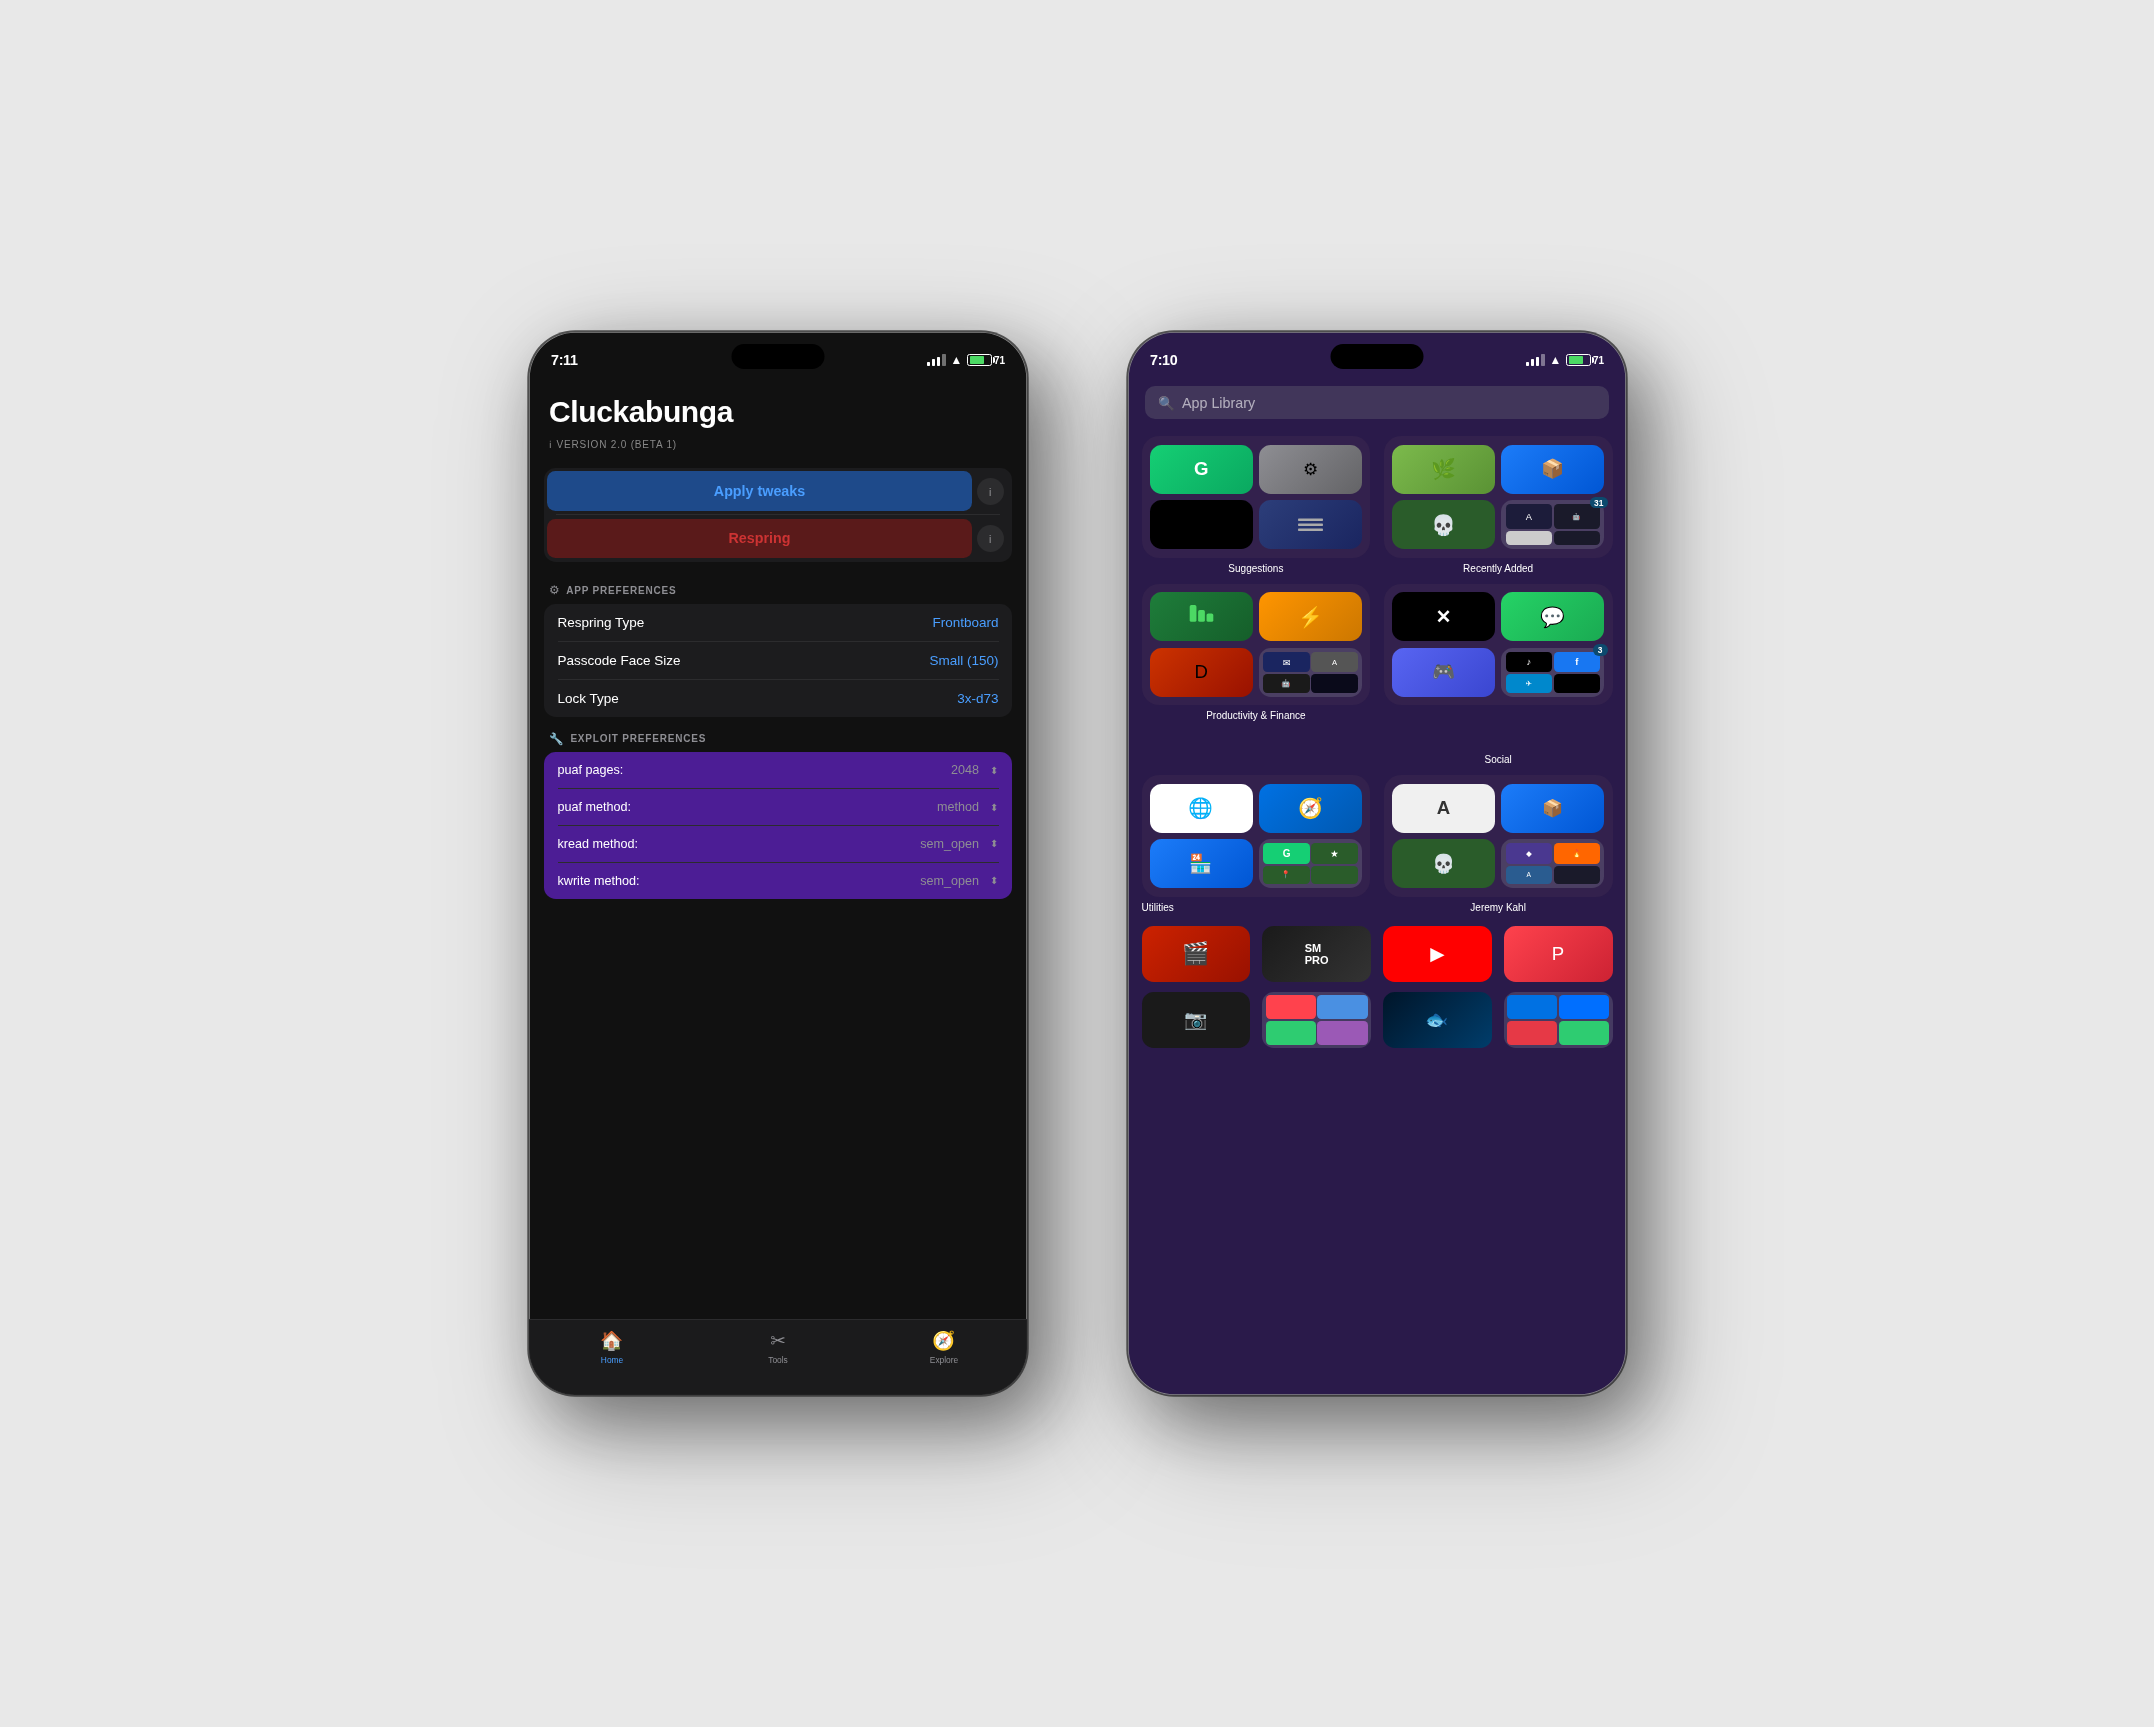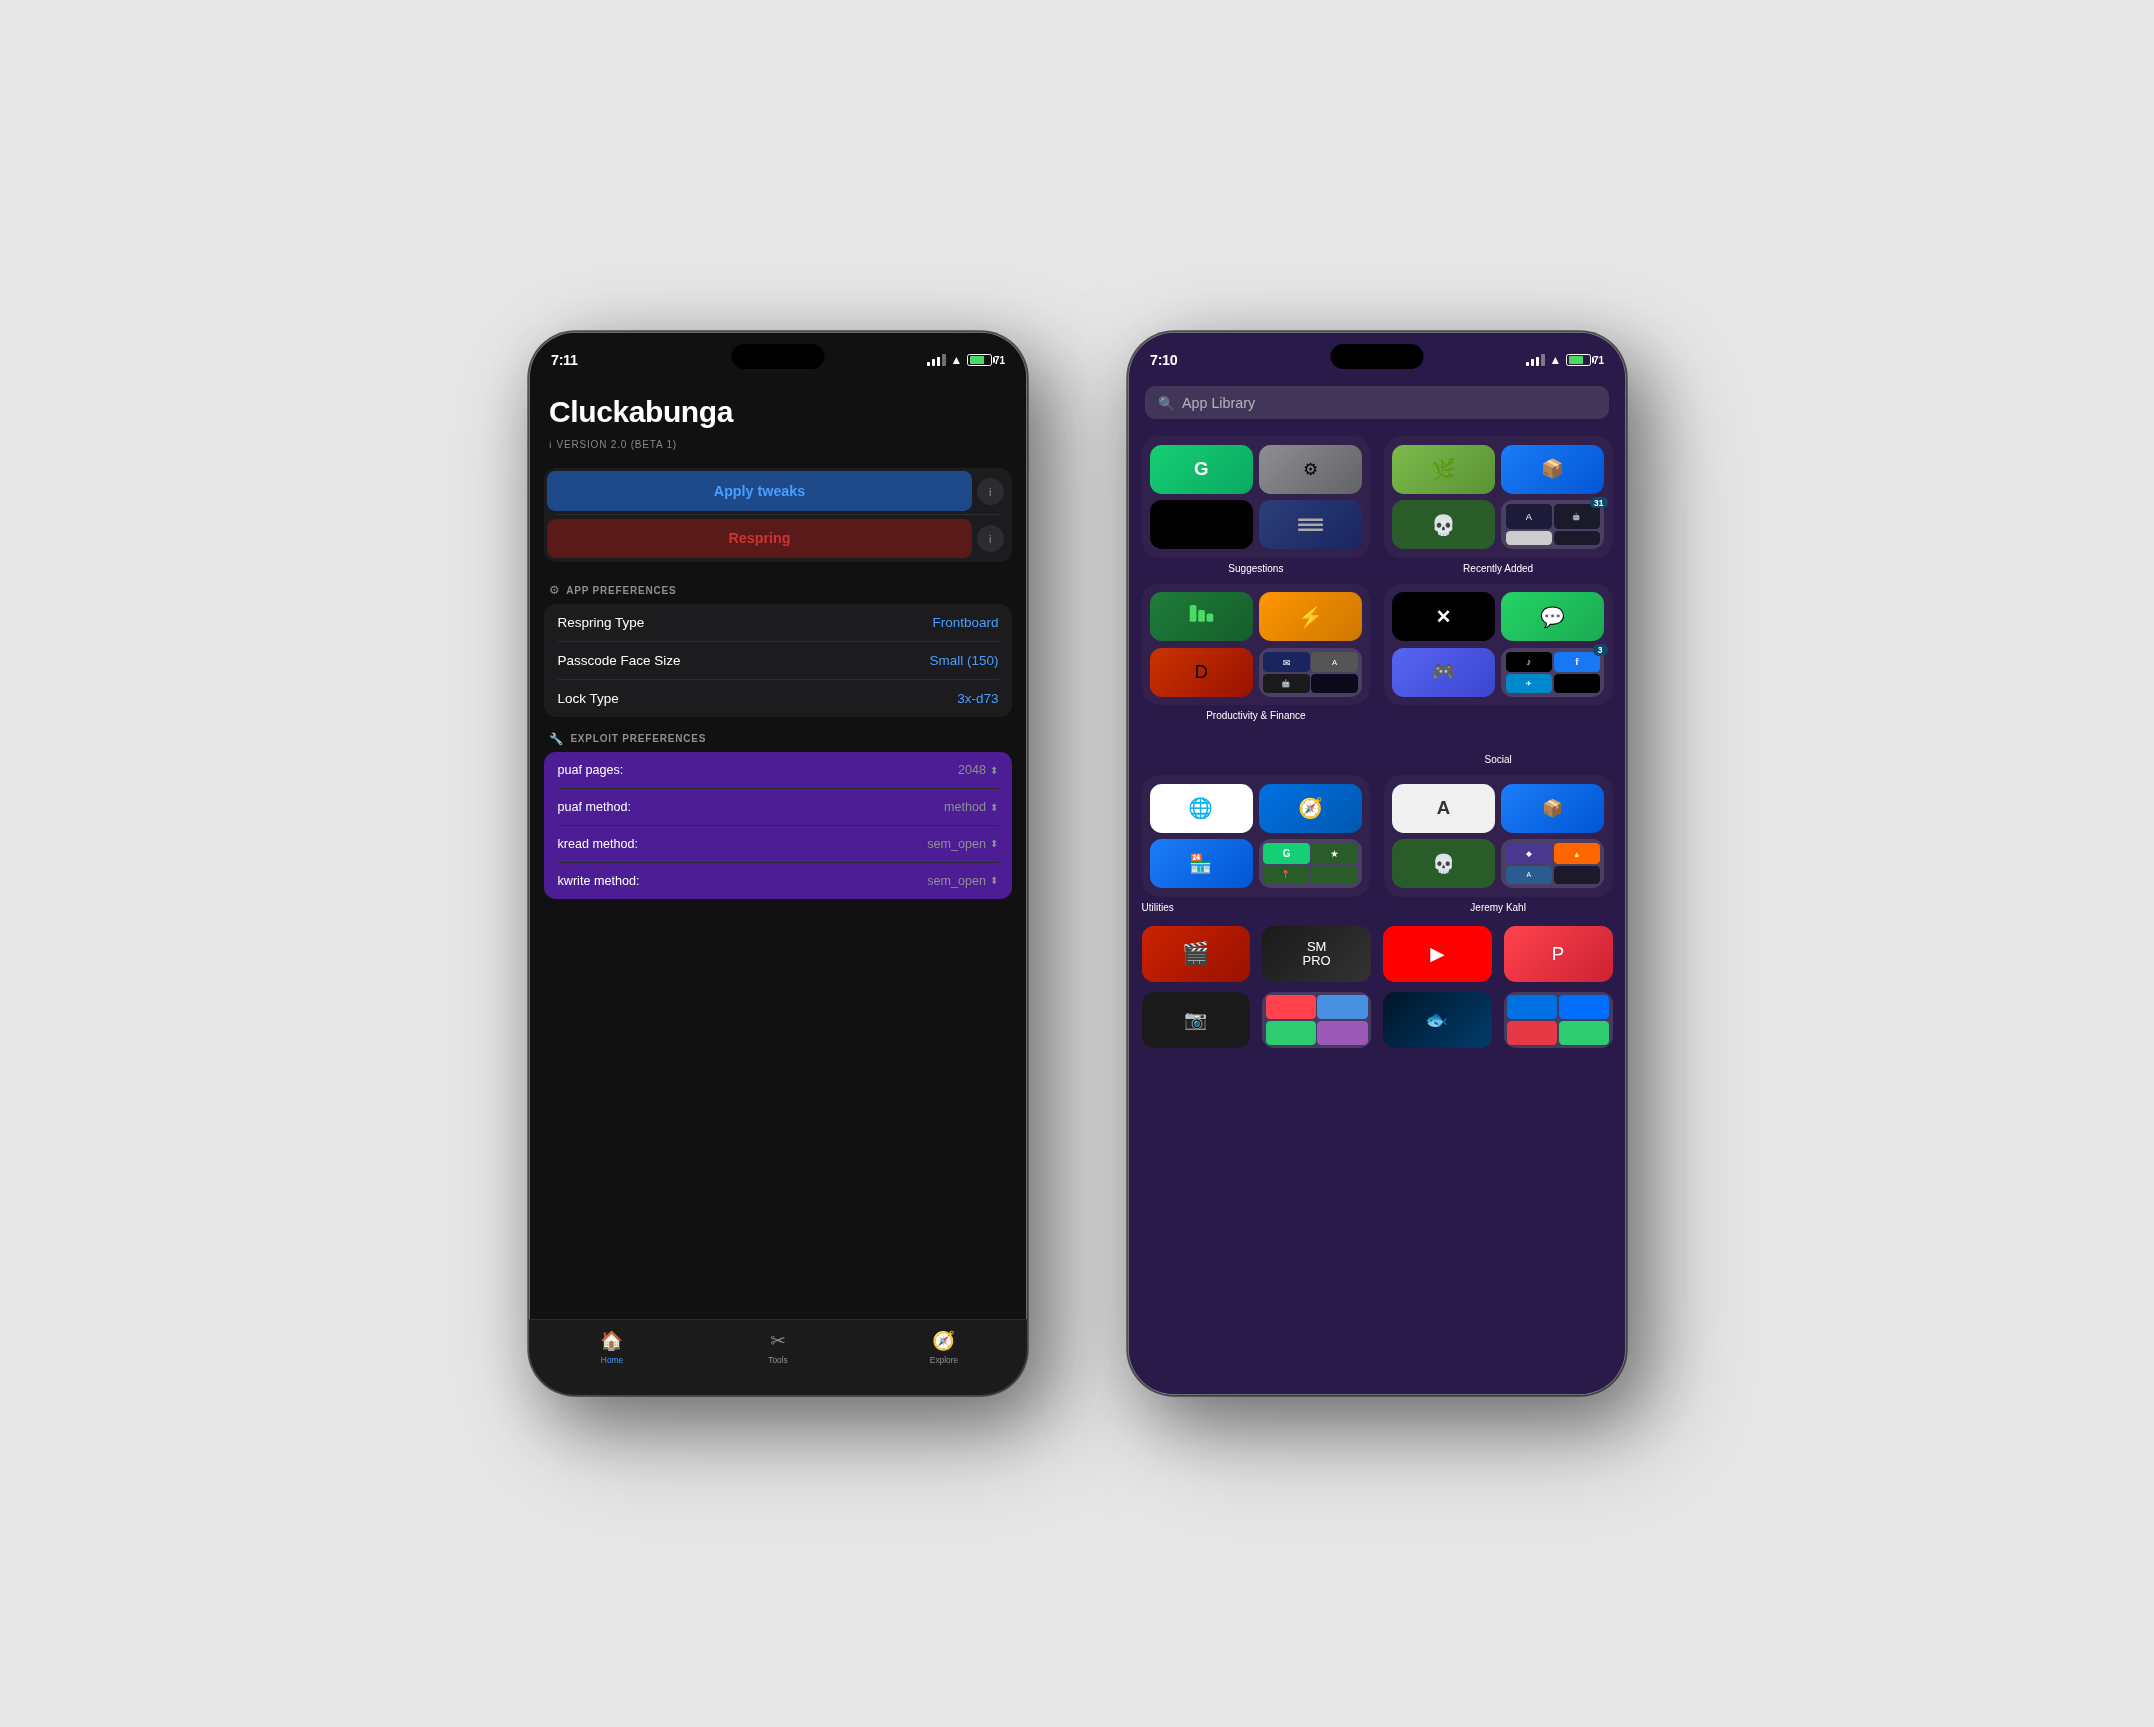--- a/index.html
+++ b/index.html
@@ -260,21 +260,21 @@
       align-items: center;
       padding: 11px 13.5px;
     }
     .exploit-label {
       color: #fff;
       font-size: 12.6px;
     }
     .exploit-value {
       display: flex;
       align-items: center;
-      gap: 4px;
+      gap: 11px;
       color: #8e8e93;
       font-size: 12.6px;
       text-align: right;
     }
     .stepper-icon {
       font-size: 10px;
       color: #8e8e93;
     }
 
     
@@ -656,21 +656,21 @@
               <div style="background:#1a1a2a; border-radius:4.2px;"></div>
             </div>
           </div>
         </div>
         <div style="text-align:center; color:#fff; font-size:10px; font-weight:500; padding:5px 0 0;">Jeremy Kahl</div>
       </div>
     </div>
 
     <div style="display:grid; grid-template-columns:repeat(4,1fr); gap:11.8px; padding: 13.5px 13.5px 0;">
       <div class="app-icon app-infuse" style="width:100%; height:56px; border-radius:11.8px; font-size:22px;">🎬</div>
-      <div style="width:100%; height:56px; border-radius:11.8px; background:linear-gradient(135deg,#1a1a1a,#333); display:flex; align-items:center; justify-content:center; font-size:13px; color:#fff; font-weight:400; line-height:1.1; text-align:center;">SM<br>PRO</div>
+      <div style="width:100%; height:56px; border-radius:11.8px; background:linear-gradient(135deg,#1a1a1a,#333); display:flex; align-items:center; justify-content:center; font-size:11px; color:#fff; font-weight:700; line-height:1.1; text-align:left;">SM<br>PRO</div>
       <div class="app-icon app-youtube" style="width:100%; height:56px; border-radius:11.8px; font-size:18.6px; color:#fff;">▶</div>
       <div class="app-icon" style="background:linear-gradient(135deg,#ff424d,#cc2233); width:100%; height:56px; border-radius:11.8px; font-size:18.6px; color:#fff;">P</div>
     </div>
 
     <div style="display:grid; grid-template-columns:repeat(4,1fr); gap:11.8px; padding: 10px 13.5px 0;">
       <div style="width:100%; height:56px; border-radius:11.8px; background:#1a1a1a; display:flex; align-items:center; justify-content:center; font-size:18.6px; color:#fff;">📷</div>
       <div style="width:100%; height:56px; border-radius:11.8px; background:rgba(120,120,140,0.35); display:grid; grid-template-columns:1fr 1fr; gap:1.7px; padding:3.4px;">
         <div style="background:#ff424d; border-radius:4.2px;"></div>
         <div style="background:#4a90e2; border-radius:4.2px;"></div>
         <div style="background:#2ecc71; border-radius:4.2px;"></div>

